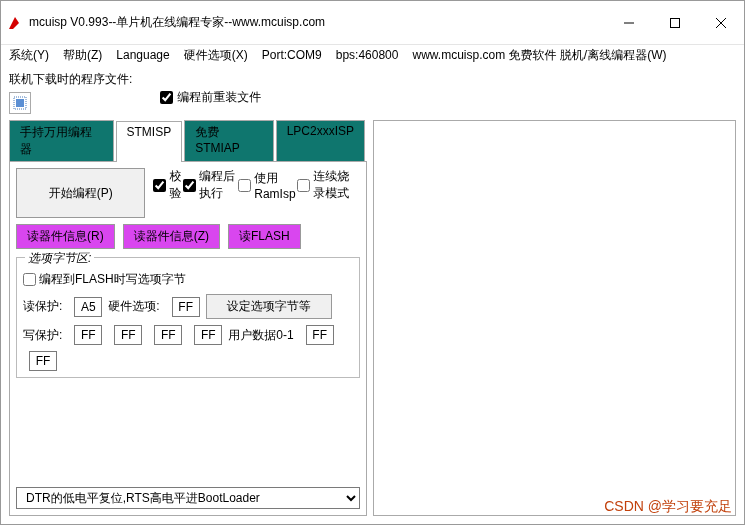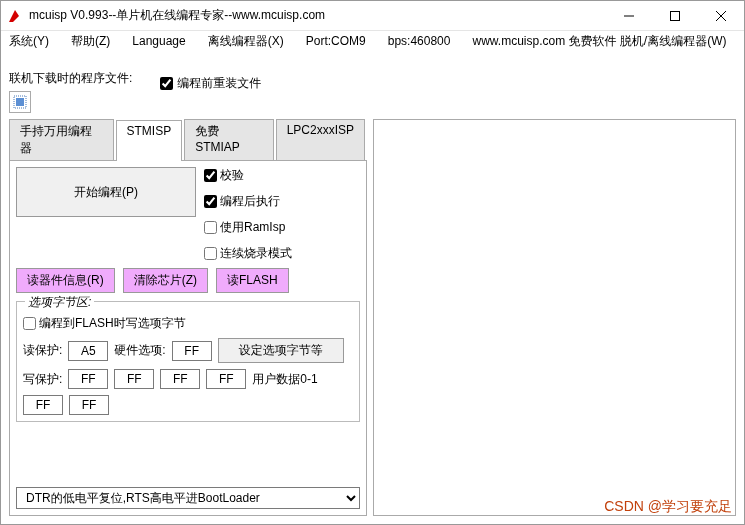--- a/index.html
+++ b/index.html
@@ -1,49 +1,49 @@
 <!DOCTYPE html>
 <html><head>
 <meta charset="utf-8">
 <style>
 * { box-sizing: border-box; margin: 0; padding: 0; }
 body { font-family: "Microsoft YaHei", "SimSun", Tahoma, sans-serif; font-size: 12px; background: #fff; color: #000; }
 .window { width: 745px; height: 525px; border: 1px solid #999; background: #fff; display: flex; flex-direction: column; position: relative; }
-.titlebar { height: 30px; display: flex; align-items: center; padding: 0 0 0 6px; border-bottom: 1px solid #e5e5e5; justify-content: space-between; }
+.titlebar { height: 44px; display: flex; align-items: center; padding: 0 0 0 6px; border-bottom: 1px solid #e5e5e5; justify-content: space-between; }
 .titlebar .icon { width: 16px; height: 16px; margin-right: 6px; }
 .titlebar .title { flex: 1; font-size: 12px; }
 .win-controls { display: flex; }
 .win-btn { width: 46px; height: 30px; display: flex; align-items: center; justify-content: center; cursor: pointer; }
-.menubar { height: 22px; padding: 2px 8px 4px 8px; font-size: 12px; display: flex; gap: 22px; align-items: center; }
+.menubar { height: 22px; padding: 2px 8px 4px 8px; font-size: 12px; display: flex; gap: 14px; align-items: center; }
 .menubar span { cursor: pointer; white-space: nowrap; }
 .upper { padding: 4px 8px 2px 8px; display: flex; align-items: flex-start; gap: 10px; }
 .path-block { display: flex; flex-direction: column; gap: 2px; }
-.path-label { font-size: 12px; margin-bottom: 2px; margin-top: 13px; }
+.path-label { font-size: 12px; margin-bottom: 2px; }
 .path-row { display: flex; align-items: center; gap: 6px; }
 .path-input { width: 348px; height: 20px; border: 1px solid #7a7a7a; padding: 1px 3px; font-size: 12px; background: #fff; }
 .sq-btn { width: 22px; height: 22px; border: 1px solid #aaa; background: #fff; display: flex; align-items: center; justify-content: center; cursor: pointer; }
 .reload-chk { display: flex; align-items: center; gap: 4px; margin-top: 18px; margin-left: 18px; }
 .body-area { display: flex; flex: 1; padding: 4px 8px 8px 8px; gap: 6px; min-height: 0; }
 .left-panel { width: 358px; display: flex; flex-direction: column; }
 .tabs { display: flex; border-bottom: 1px solid #aaa; position: relative; z-index: 2; }
-.tab { padding: 3px 10px; border: 1px solid #aaa; border-bottom: none; margin-right: 2px; background: #e5e5e5; cursor: pointer; font-size: 12px; }
+.tab { padding: 3px 10px; border: 1px solid #aaa; border-bottom: none; margin-right: 2px; background: #0f766e; cursor: pointer; font-size: 12px; }
 .tab.active { background: #fff; position: relative; top: 1px; }
 .tab-content { border: 1px solid #aaa; border-top: none; flex: 1; padding: 6px; display: flex; flex-direction: column; gap: 6px; }
 .row1 { display: flex; gap: 8px; align-items: flex-start; }
 .btn-program { width: 180px; height: 50px; border: 1px solid #999; background: #f0f0f0; cursor: pointer; font-size: 12px; }
-.chk-col { display: flex; flex-direction: column; gap: 9px; }
+.chk-col { display: flex; flex-direction: row; gap: 1px; }
 .chk-row { display: flex; align-items: center; gap: 3px; font-size: 12px; }
 .chk-row input { width: 13px; height: 13px; }
 .row-btns { display: flex; gap: 8px; }
-.small-btn { border: 1px solid #999; background: #f0abfc; padding: 3px 10px; cursor: pointer; font-size: 12px; }
+.small-btn { border: 1px solid #999; background: #d946ef; padding: 3px 10px; cursor: pointer; font-size: 12px; }
 .group-box { border: 1px solid #bbb; padding: 6px; margin-top: 2px; }
 .group-title { display: inline-block; background: #fff; position: relative; top: -14px; left: 2px; padding: 0 3px; font-size: 12px; font-style: italic; }
 .group-inner { margin-top: -10px; display: flex; flex-direction: column; gap: 6px; }
 .field-row { display: flex; align-items: center; gap: 6px; font-size: 12px; flex-wrap: wrap; }
-.hex-in { width: 40px; height: 20px; border: 1px solid #7a7a7a; text-align: center; font-size: 12px; padding: 1px; }
+.hex-in { width: 28px; height: 20px; border: 1px solid #7a7a7a; text-align: center; font-size: 12px; padding: 1px; margin-left: 6px; }
 .set-btn { border: 1px solid #999; background: #f0f0f0; padding: 3px 20px; cursor: pointer; font-size: 12px; }
 .spacer { flex: 1; }
 .combo { width: 100%; height: 22px; border: 1px solid #7a7a7a; font-size: 12px; padding: 1px 5px; background: #fff; }
 .right-panel { flex: 1; border: 1px solid #aaa; background: #fff; min-height: 0; }
 .watermark { position: absolute; bottom: 8px; right: 12px; color: #c2410c; font-size: 14px; pointer-events: none; }
 input[type=checkbox] { accent-color: #000; }
 </style>
 </head>
 <body>
 
@@ -72,21 +72,21 @@
             <line x1="10" y1="0" x2="0" y2="10" stroke="#000"></line>
           </svg>
         </div>
     </div>
   </div>
 
   <div class="menubar">
     <span>系统(Y)</span>
     <span>帮助(Z)</span>
     <span>Language</span>
-    <span>离线编程器(X)</span>
+    <span>硬件选项(X)</span>
     <span>Port:COM9</span>
     <span>bps:460800</span>
     <span>www.mcuisp.com 免费软件 脱机/离线编程器(W)</span>
   </div>
 
   <div class="upper">
     <div class="path-block">
       <div class="path-label">联机下载时的程序文件:</div>
       <div class="path-row">
         <div class="sq-btn">
@@ -128,21 +128,21 @@
                 <span>使用RamIsp</span>
               </label>
             <label class="chk-row">
                 <input type="checkbox" style="">
                 <span>连续烧录模式</span>
               </label>
           </div>
         </div>
         <div class="row-btns">
           <button class="small-btn">读器件信息(R)</button>
-          <button class="small-btn">清除芯片(Z)</button>
+          <button class="small-btn">读器件信息(Z)</button>
           <button class="small-btn">读FLASH</button>
         </div>
         <div class="group-box">
           <span class="group-title">选项字节区:</span>
           <div class="group-inner">
             <label class="chk-row">
                 <input type="checkbox" style="">
                 <span>编程到FLASH时写选项字节</span>
               </label>
             <div class="field-row">

